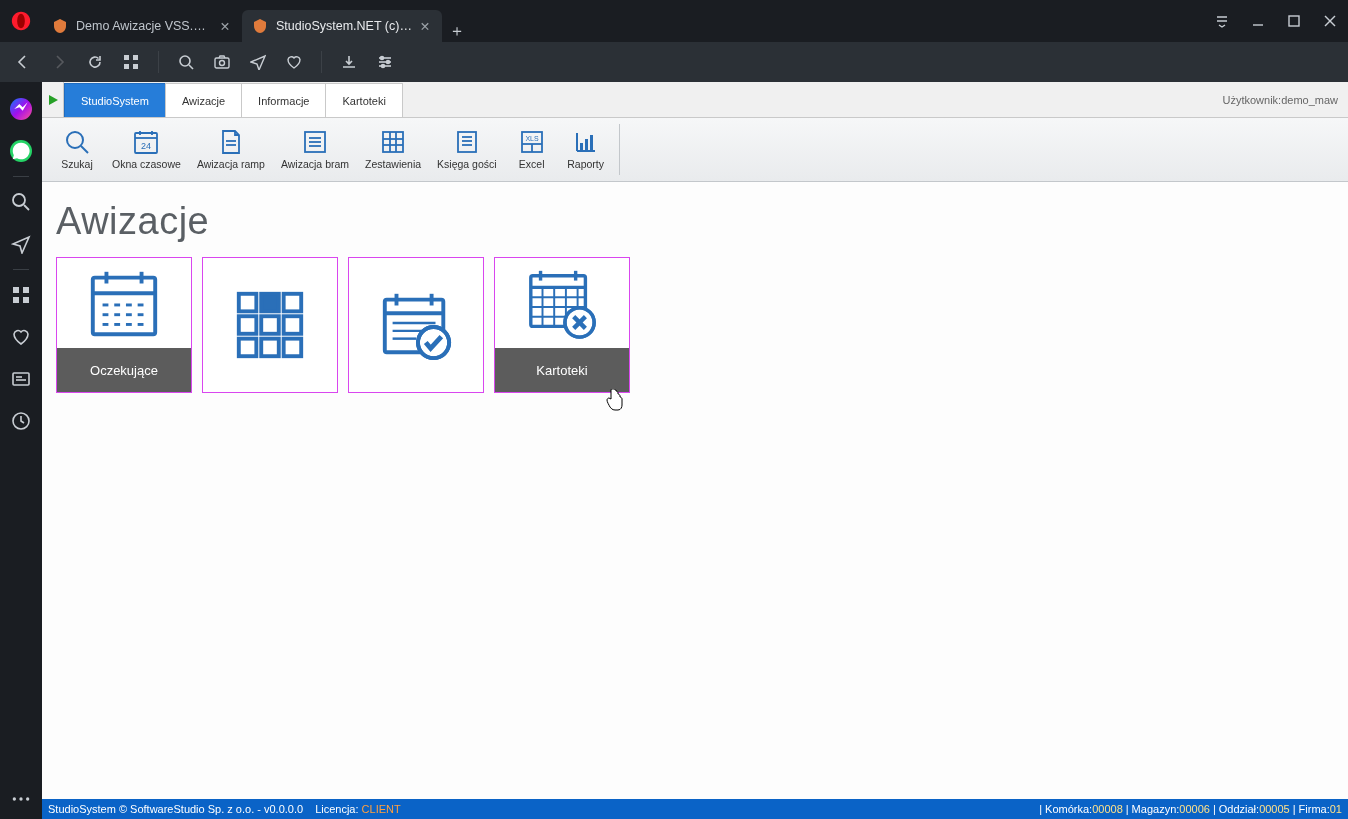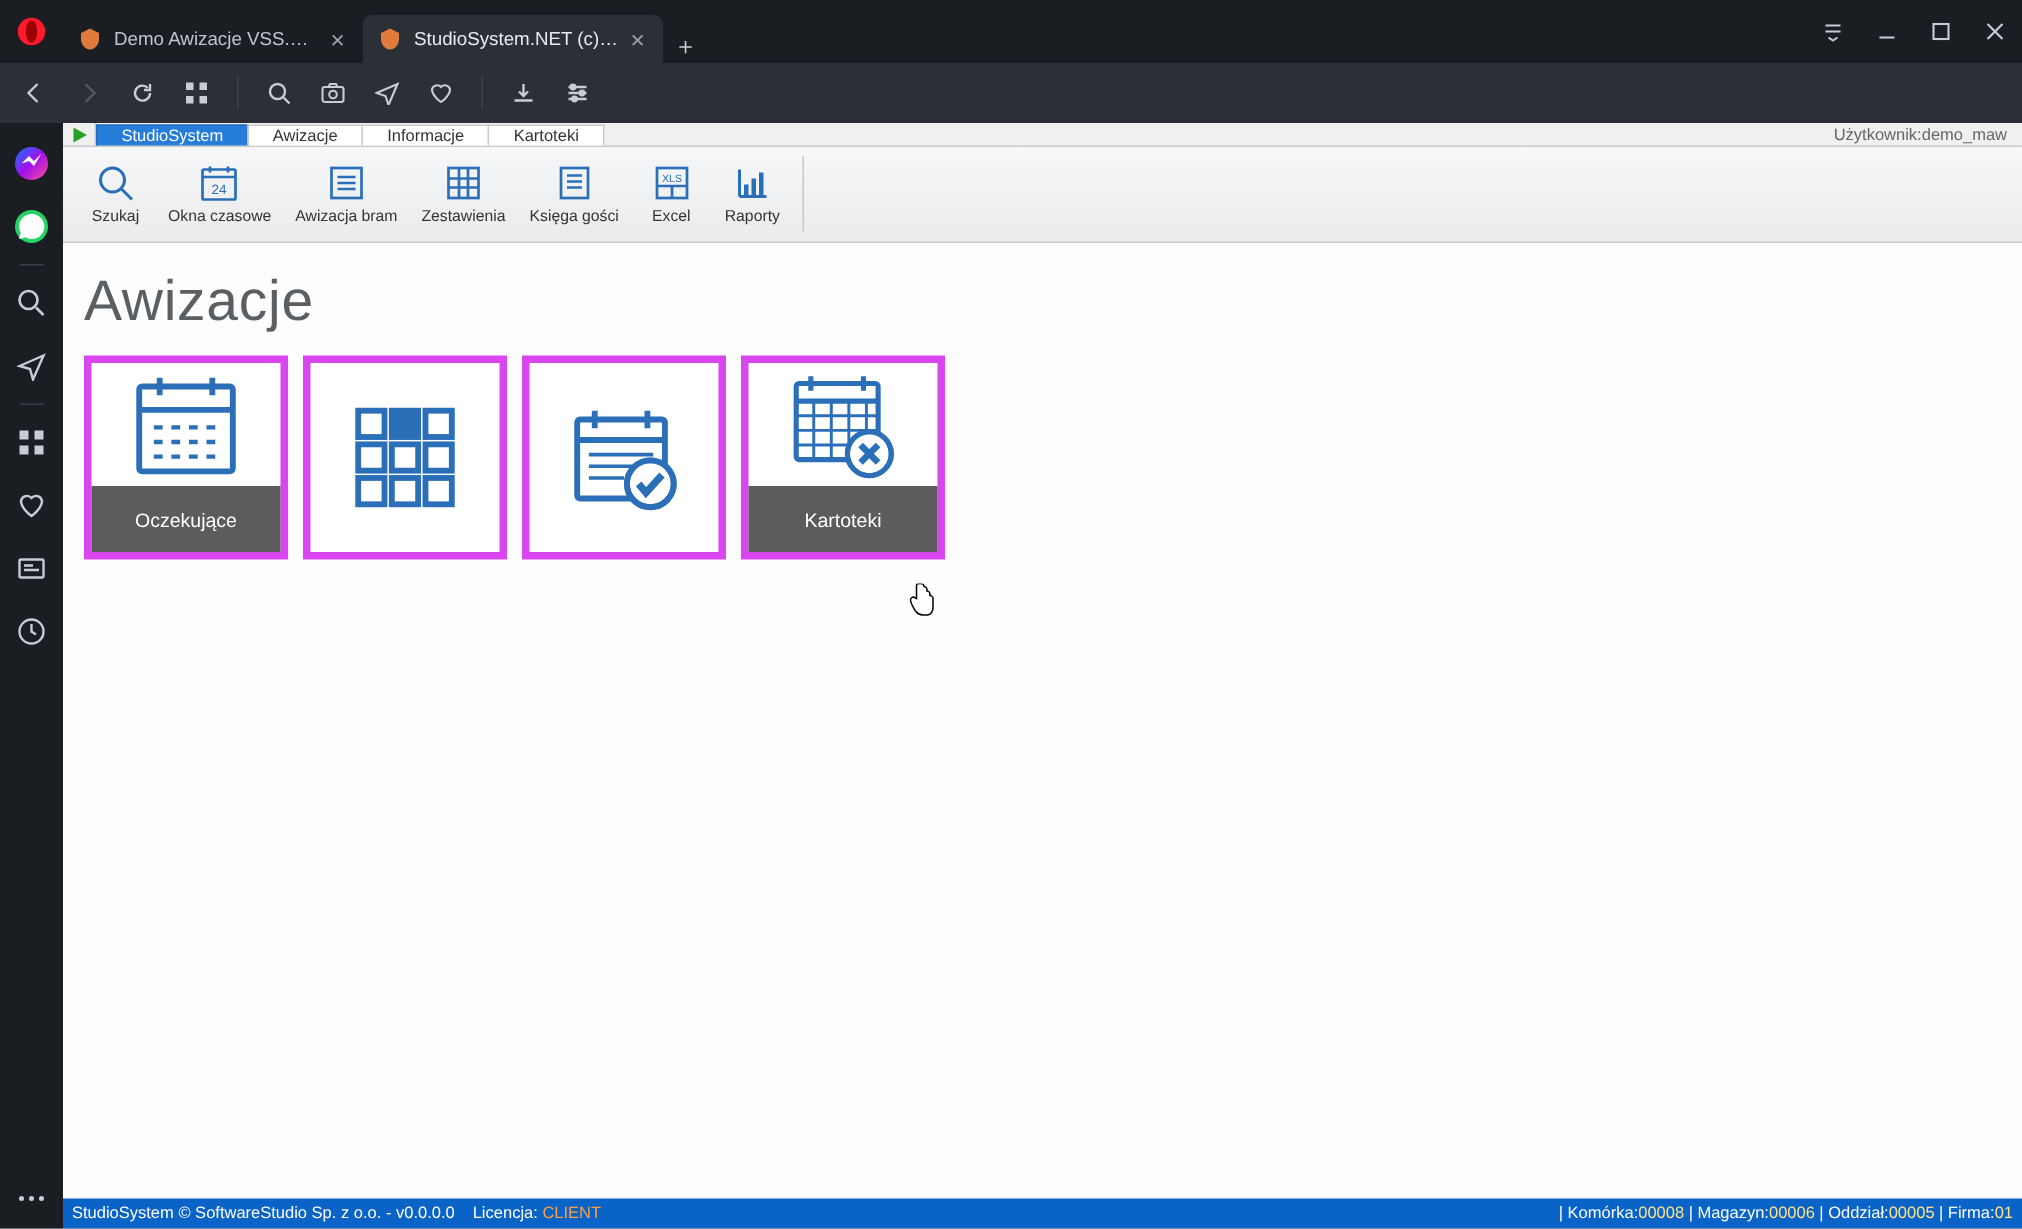--- a/index.html
+++ b/index.html
@@ -37,40 +37,40 @@
 .side-ic svg { width:20px; height:20px; }
 .side-line { width:16px; height:1px; background:#3a3f45; margin:4px 0; }
 .side-bottom { position:absolute; bottom:8px; left:0; right:0; display:flex; justify-content:center; }
 .messenger-badge { width:22px; height:22px; border-radius:50%; background:linear-gradient(135deg,#0a7cff,#a10eed,#ff5297); display:flex; align-items:center; justify-content:center; }
 .whatsapp-badge { width:22px; height:22px; border-radius:50%; background:#25d366; display:flex; align-items:center; justify-content:center; }
 
 
 .viewport { position:absolute; left:42px; top:82px; right:0; bottom:0; background:#fdfdfd; display:flex; flex-direction:column; }
 
 
-.app-menubar { height:16px; background:#f0f0f0; border-bottom:1px solid #c9c9c9; display:flex; align-items:stretch; font-size:11px; }
+.app-menubar { height:36px; background:#f0f0f0; border-bottom:1px solid #c9c9c9; display:flex; align-items:stretch; font-size:11px; }
 .play-btn { width:22px; display:flex; align-items:center; justify-content:center; border-right:1px solid #c9c9c9; }
 .play-btn svg { width:14px; height:14px; fill:#26a026; }
 .app-tab { padding:0 16px; display:flex; align-items:center; border:1px solid #c9c9c9; border-bottom:none; background:#fff; margin-top:1px; margin-right:-1px; color:#333; position:relative; }
 .app-tab.primary { background:#267dd9; color:#fff; border-color:#1f6cc0; }
 .app-tab.active { background:#fff; z-index:2; }
 .menubar-right { margin-left:auto; padding-right:10px; display:flex; align-items:center; color:#666; }
 
 
 .ribbon { height:64px; background:linear-gradient(#f6f7f8,#e9ebed); border-bottom:1px solid #c3c7cb; display:flex; align-items:stretch; padding-left:8px; }
 .ribbon-item { display:flex; flex-direction:column; align-items:center; justify-content:center; padding:0 8px; min-width:54px; cursor:default; }
 .ribbon-item .ri-icon { width:26px; height:26px; display:flex; align-items:center; justify-content:center; color:#2a6fb8; margin-bottom:3px; }
 .ribbon-item .ri-label { font-size:10.5px; color:#333; white-space:nowrap; }
 .ribbon-sep { width:0; border-right:1px solid #c3c7cb; margin:6px 4px 6px 6px; }
 
 
 .content { flex:1; background:#fdfdfd; padding:18px 14px; overflow:auto; }
 .page-title { font-size:38px; font-weight:300; color:#5a5f64; margin-bottom:14px; font-family:"Segoe UI Light","Segoe UI",sans-serif; letter-spacing:0.5px; }
 .cards { display:flex; gap:10px; }
-.card { width:136px; height:136px; background:#fff; border:5px solid #d946ef; display:flex; flex-direction:column; cursor:pointer; }
+.card { width:136px; height:136px; background:#fff; border:1px solid #d946ef; display:flex; flex-direction:column; cursor:pointer; }
 .card-icon { flex:1; display:flex; align-items:center; justify-content:center; }
 .card-icon svg { width:78px; height:78px; }
 .card-label { height:44px; background:#5c5c5c; color:#fff; display:flex; align-items:center; justify-content:center; font-size:13px; padding:0 6px; text-align:center; }
 
 
 .statusbar { height:20px; background:#0a63c7; color:#fff; display:flex; align-items:center; font-size:11px; padding:0 6px;gap:27px; }
 .statusbar .sb-left { display:flex; gap:12px; }
 .statusbar .sb-right { margin-left:auto; display:flex; gap:0; }
 .statusbar .lic { color:#ff9f40; }
 .statusbar .sep { color:#fff; margin:0 3px; }
@@ -308,20 +308,31 @@
       <div class="ri-icon">
           <svg viewBox="0 0 26 26" fill="none" stroke="currentColor" stroke-width="1.8">
             <rect x="2" y="4" width="22" height="20" rx="1"></rect>
             <line x1="2" y1="9" x2="24" y2="9"></line>
             <line x1="7" y1="2" x2="7" y2="6"></line>
             <line x1="19" y1="2" x2="19" y2="6"></line>
             <text x="13" y="20" font-size="9" text-anchor="middle" fill="currentColor" stroke="none">24</text>
           </svg>
         </div>
       <div class="ri-label">Okna czasowe</div>
+    </div>
+    <div class="ribbon-item">
+      <div class="ri-icon">
+          <svg viewBox="0 0 26 26" fill="none" stroke="currentColor" stroke-width="1.8">
+            <path d="M5 2h12l4 4v18H5z"></path>
+            <path d="M17 2v4h4"></path>
+            <line x1="8" y1="12" x2="18" y2="12"></line>
+            <line x1="8" y1="16" x2="18" y2="16"></line>
+          </svg>
+        </div>
+      <div class="ri-label">Awizacja ramp</div>
     </div>
     <div class="ribbon-item">
       <div class="ri-icon">
           <svg viewBox="0 0 26 26" fill="none" stroke="currentColor" stroke-width="1.8">
             <rect x="3" y="3" width="20" height="20"></rect>
             <line x1="7" y1="9" x2="19" y2="9"></line>
             <line x1="7" y1="13" x2="19" y2="13"></line>
             <line x1="7" y1="17" x2="19" y2="17"></line>
           </svg>
         </div>

